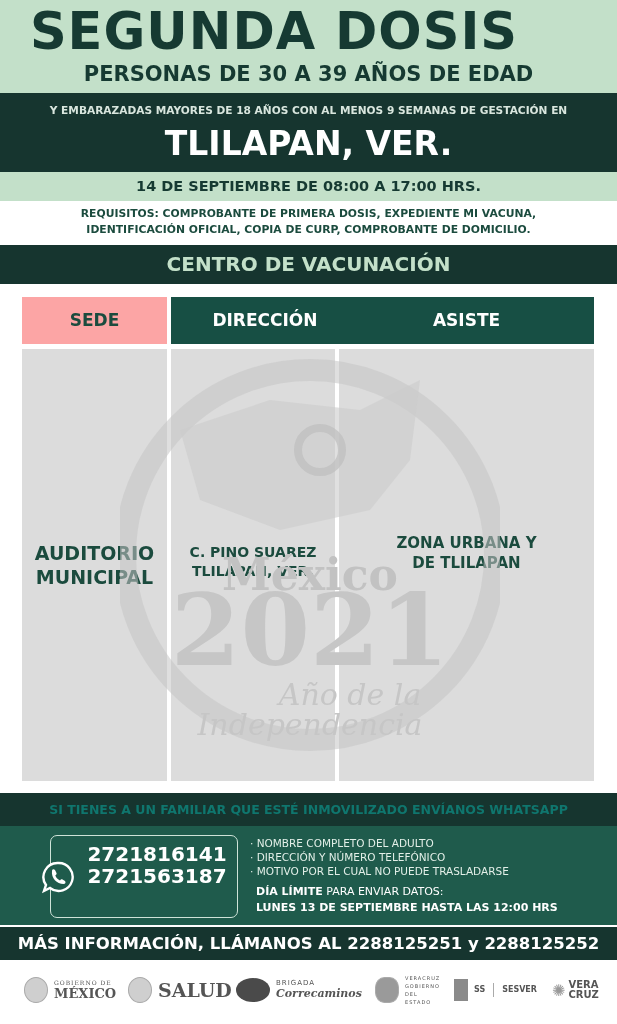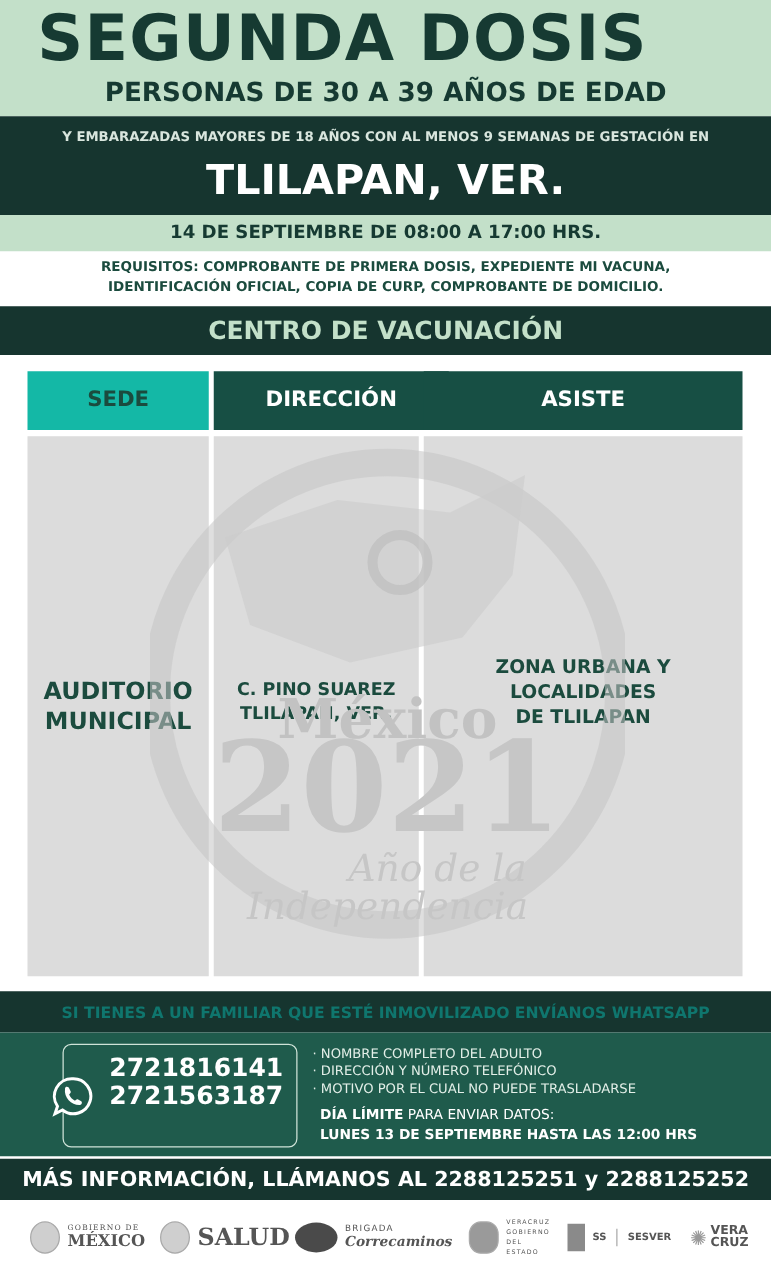--- a/index.html
+++ b/index.html
@@ -11,21 +11,21 @@
   .subtitle { left:0; top:61px; width:617px; font-size:21px; font-weight:bold; color:#163a32; line-height:26px; }
   .dark-band { left:0; top:93px; width:617px; height:79px; background:#16352f; }
   .preg { left:0; top:103px; width:617px; font-size:10.6px; font-weight:bold; color:#d9e6de; line-height:14px; }
   .city { left:0; top:122px; width:617px; font-size:33px; font-weight:bold; color:#ffffff; line-height:44px; }
   .date-band { left:0; top:172px; width:617px; height:29px; background:#c3e0c9; }
   .date { left:0; top:172px; width:617px; font-size:14.5px; font-weight:bold; color:#163a32; line-height:29px;text-align:center; }
   .req { left:0; top:206px; width:617px; font-size:10.8px; font-weight:bold; color:#1b4b3e; line-height:16px; }
   .centro-band { left:0; top:245px; width:617px; height:39px; background:#16352f; }
   .centro { left:0; top:245px; width:617px; font-size:20px; font-weight:bold; color:#c3e0c9; line-height:39px; }
   .th { top:297px; height:47px; font-size:17px; font-weight:bold; line-height:47px; text-align:center; }
-  .th-light { background:#14b8a6; color:#1b4b3e; }
+  .th-light { background:#fca5a5; color:#1b4b3e; }
   .th-dark { background:#174f44; color:#ffffff; }
   .td { top:349px; height:432px; background:#dcdcdc; display:flex; align-items:center; justify-content:center; text-align:center; font-weight:bold; color:#1b4b3e; }
   .td span { display:block; }
   .watermark { left:120px; top:340px; width:380px; height:430px; pointer-events:none; }
   .wa-band { left:0; top:793px; width:617px; height:33px; background:#16352f; }
   .wa-text { left:0; top:793px; width:617px; font-size:12.5px; font-weight:bold; color:#0f766e; line-height:33px; }
   .green-box { left:0; top:826px; width:617px; height:99px; background:#1f5b4c; }
   .phone-box { left:50px; top:835px; width:188px; height:83px; border:1.5px solid #cfe3d8; border-radius:7px; }
   .phones { left:82px; top:843px; width:150px; font-size:20px; font-weight:bold; color:#ffffff; line-height:22px; text-align:center; }
   .wa-icon { left:41px; top:860px; width:34px; height:34px; }
@@ -73,21 +73,20 @@
 </div>
 <div class="abs td" style="left:171px;width:164px;font-size:14px;line-height:19px;">
   <div style="margin-top:-6px;">
     <span>C. PINO SUAREZ</span>
     <span>TLILAPAN, VER.</span>
   </div>
 </div>
 <div class="abs td" style="left:339px;width:255px;font-size:15px;line-height:20px;">
   <div style="margin-top:-24px;">
     <span>ZONA URBANA Y</span>
-    <span>LOCALIDADES</span>
     <span>DE TLILAPAN</span>
   </div>
 </div>
 
 <svg class="abs watermark" viewBox="0 0 380 430">
   <circle cx="190" cy="215" r="185" fill="none" stroke="#c4c4c4" stroke-width="22" opacity="0.55"></circle>
   <path d="M60 90 L150 60 L240 70 L300 40 L290 120 L250 170 L160 190 L80 160 Z" fill="#cbcbcb" opacity="0.6"></path>
   <circle cx="200" cy="110" r="22" fill="none" stroke="#bdbdbd" stroke-width="8" opacity="0.7"></circle>
   <text x="190" y="250" text-anchor="middle" font-family="DejaVu Serif, serif" font-size="44" font-weight="bold" fill="#c2c2c2">México</text>
   <text x="190" y="325" text-anchor="middle" font-family="DejaVu Serif, serif" font-size="100" font-weight="bold" fill="#c6c6c6">2021</text>

